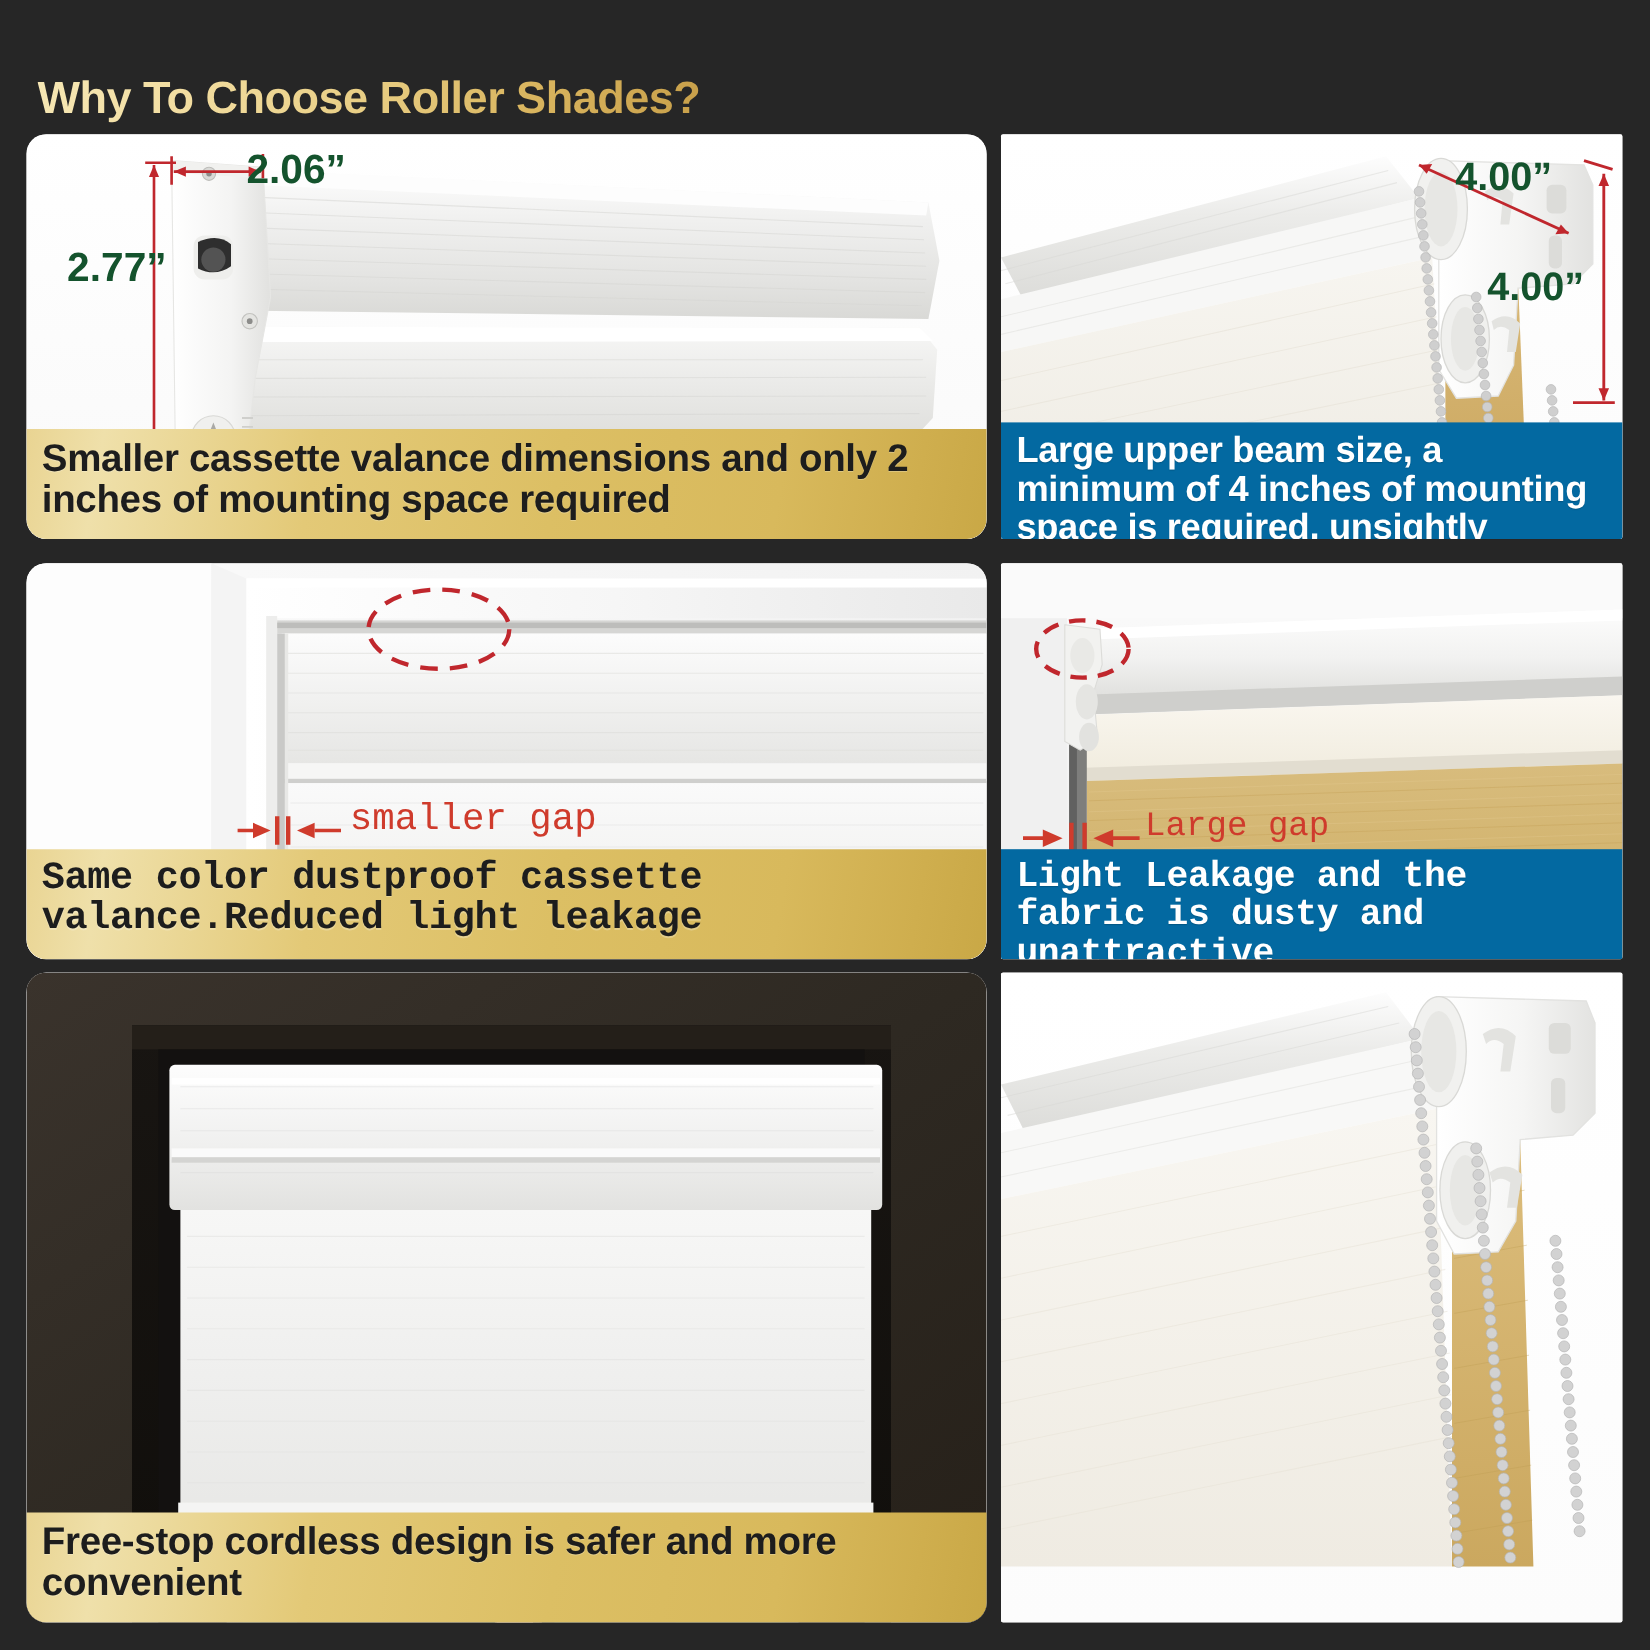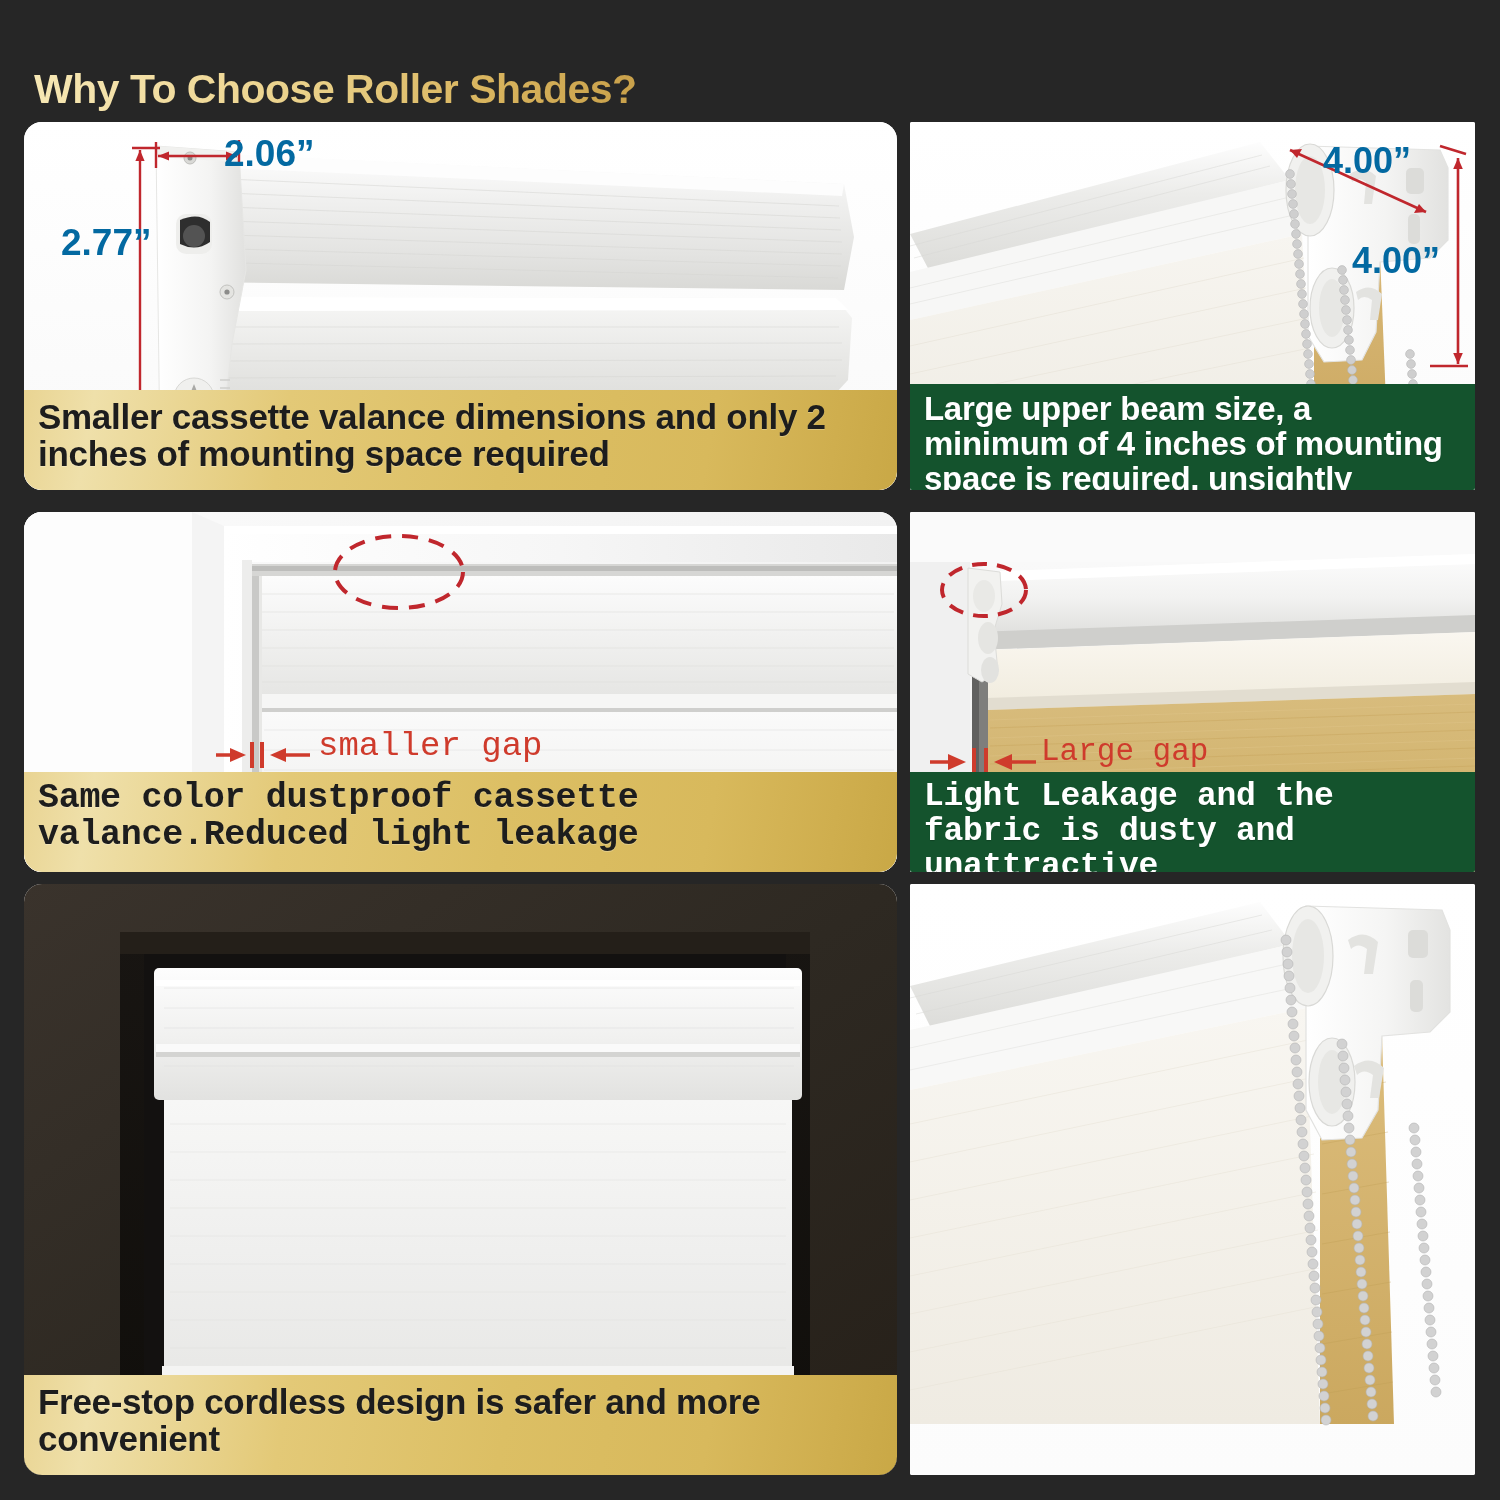--- a/index.html
+++ b/index.html
@@ -46,31 +46,31 @@
     line-height:1.06;
     letter-spacing:-0.3px;
   }
   .cap.gold{
     background:linear-gradient(100deg,#e9d492 0%,#efe0aa 8%,#e3c977 30%,#dcbf64 55%,#d8b95c 78%,#cfae4e 92%,#c9a846 100%);
     color:#1d1d1d;
     border-bottom-left-radius:18px;border-bottom-right-radius:18px;
     text-shadow:0 1px 0 rgba(255,255,255,.25);
   }
   .cap.gray{
-    background:#14532d;color:#ffffff;
+    background:#0369a1;color:#ffffff;
     text-shadow:0 1px 1px rgba(0,0,0,.18);
   }
   .cap.h2{height:100px;}
   .cap.h3{height:106px;}
   .cap span{display:block;}
   .cap.gold .t{font-size:35px;}
   .cap.gray .t{font-size:33px;}
 
   
-  .dim{position:absolute;color:#0369a1;font-weight:bold;white-space:nowrap;}
+  .dim{position:absolute;color:#14532d;font-weight:bold;white-space:nowrap;}
   .gaplbl{position:absolute;color:#cf3b2c;white-space:nowrap;}
 
   svg{display:block;}
   .fill{position:absolute;left:0;top:0;width:100%;height:100%;}
 </style>
 </head>
 <body>
 
 <div class="page">
 

